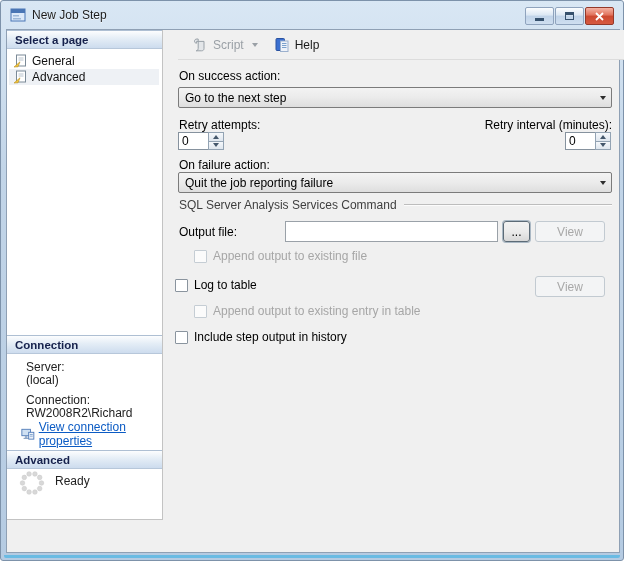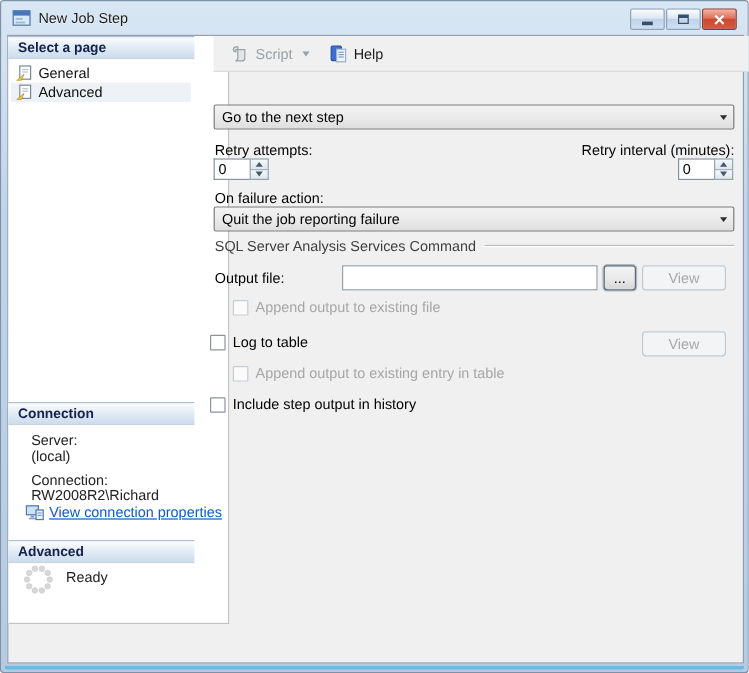--- a/index.html
+++ b/index.html
@@ -21,21 +21,21 @@
   .winbtn.close{border:1px solid #93392a;
     background:linear-gradient(180deg,#f4b3a4 0%,#e0705a 45%,#cc4830 50%,#d65a40 100%);}
   .glyph-min{width:9px;height:3px;background:#35506c;margin-top:6px;}
   .glyph-max{width:9px;height:8px;border:1px solid #35506c;border-top-width:3px;background:transparent;}
 
   
   .client{position:absolute;left:5px;top:28px;width:614px;height:524px;background:#f0f0f0;
     border:1px solid #8fa0b4;}
 
   
-  .sidepanel{position:absolute;left:0;top:0;width:184px;height:490px;background:#fff;
+  .sidepanel{position:absolute;left:0;top:0;width:156px;height:490px;background:#fff;
     border-right:1px solid #c3c3c3;border-bottom:1px solid #c3c3c3;}
   .section-header{position:absolute;left:0;width:155px;height:19px;padding:3px 8px;
     font-size:11.5px;font-weight:bold;color:#16214c;
     background:linear-gradient(180deg,#fcfdfe 0%,#e4edf6 45%,#cddcee 100%);
     border-top:1px solid #aebfd3;border-bottom:1px solid #b7c7da;}
   .page-item{position:absolute;left:2px;width:150px;height:16px;display:flex;align-items:center;
     gap:5px;padding-left:4px;cursor:default;}
   .page-item.selected{background:#eef1f5;}
   .side-label{font-size:12px;color:#111;}
   .side-small{position:absolute;left:19px;font-size:12px;color:#222;}
@@ -216,20 +216,21 @@
           <rect x="2" y="1.5" width="8.5" height="12" rx="1" fill="#3a6fd0" stroke="#2a52a0"></rect>
           <rect x="6.5" y="4" width="7.5" height="10.5" fill="#eef2f9" stroke="#9bb0cd"></rect>
           <rect x="8" y="6" width="4.5" height="1" fill="#7aa0cc"></rect>
           <rect x="8" y="8" width="4.5" height="1" fill="#7aa0cc"></rect>
           <rect x="8" y="10" width="4.5" height="1" fill="#7aa0cc"></rect>
         </svg>
         <span class="tool-label">Help</span>
       </div>
     </div>
 
+    <span class="field-label" style="left:172px;top:39px;">On success action:</span>
     <div class="combo" style="left:171px;top:57px;width:434px;">
       <span class="combo-text">Go to the next step</span>
       <span class="combo-btn">
           <span class="combo-arrow"></span>
         </span>
     </div>
 
     <span class="field-label" style="left:172px;top:88px;">Retry attempts:</span>
     <div class="spin" style="left:171px;top:102px;">
       <input class="spin-input" value="0" style="">

